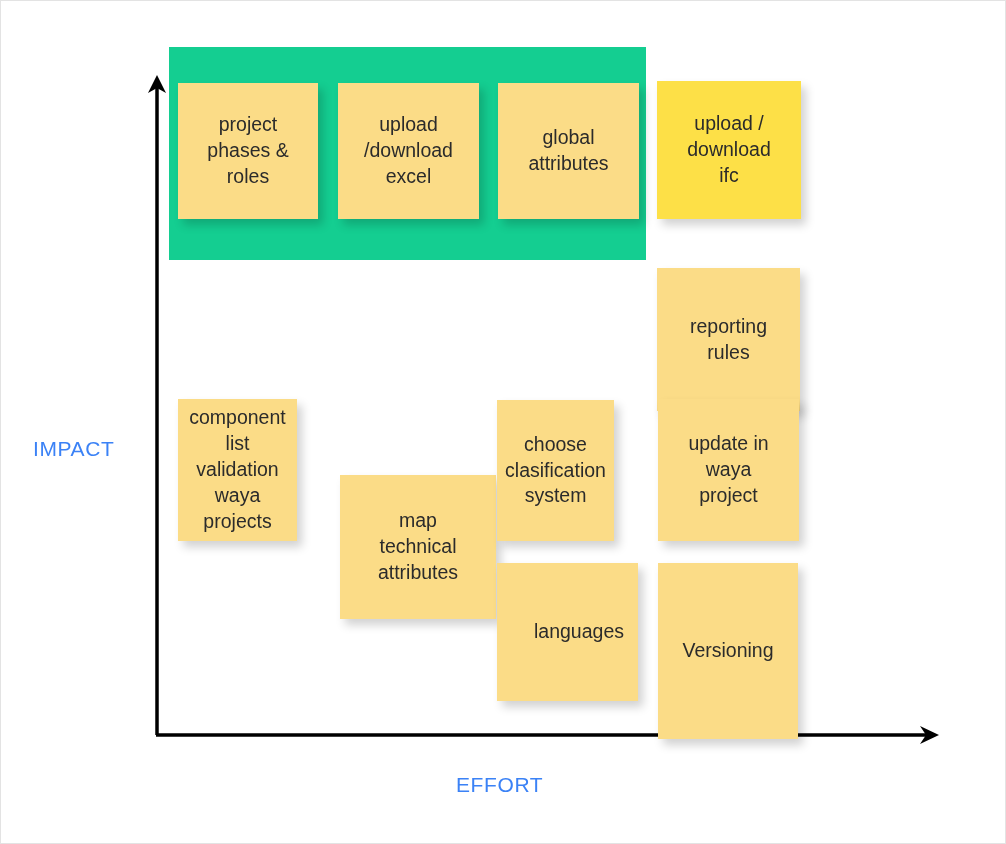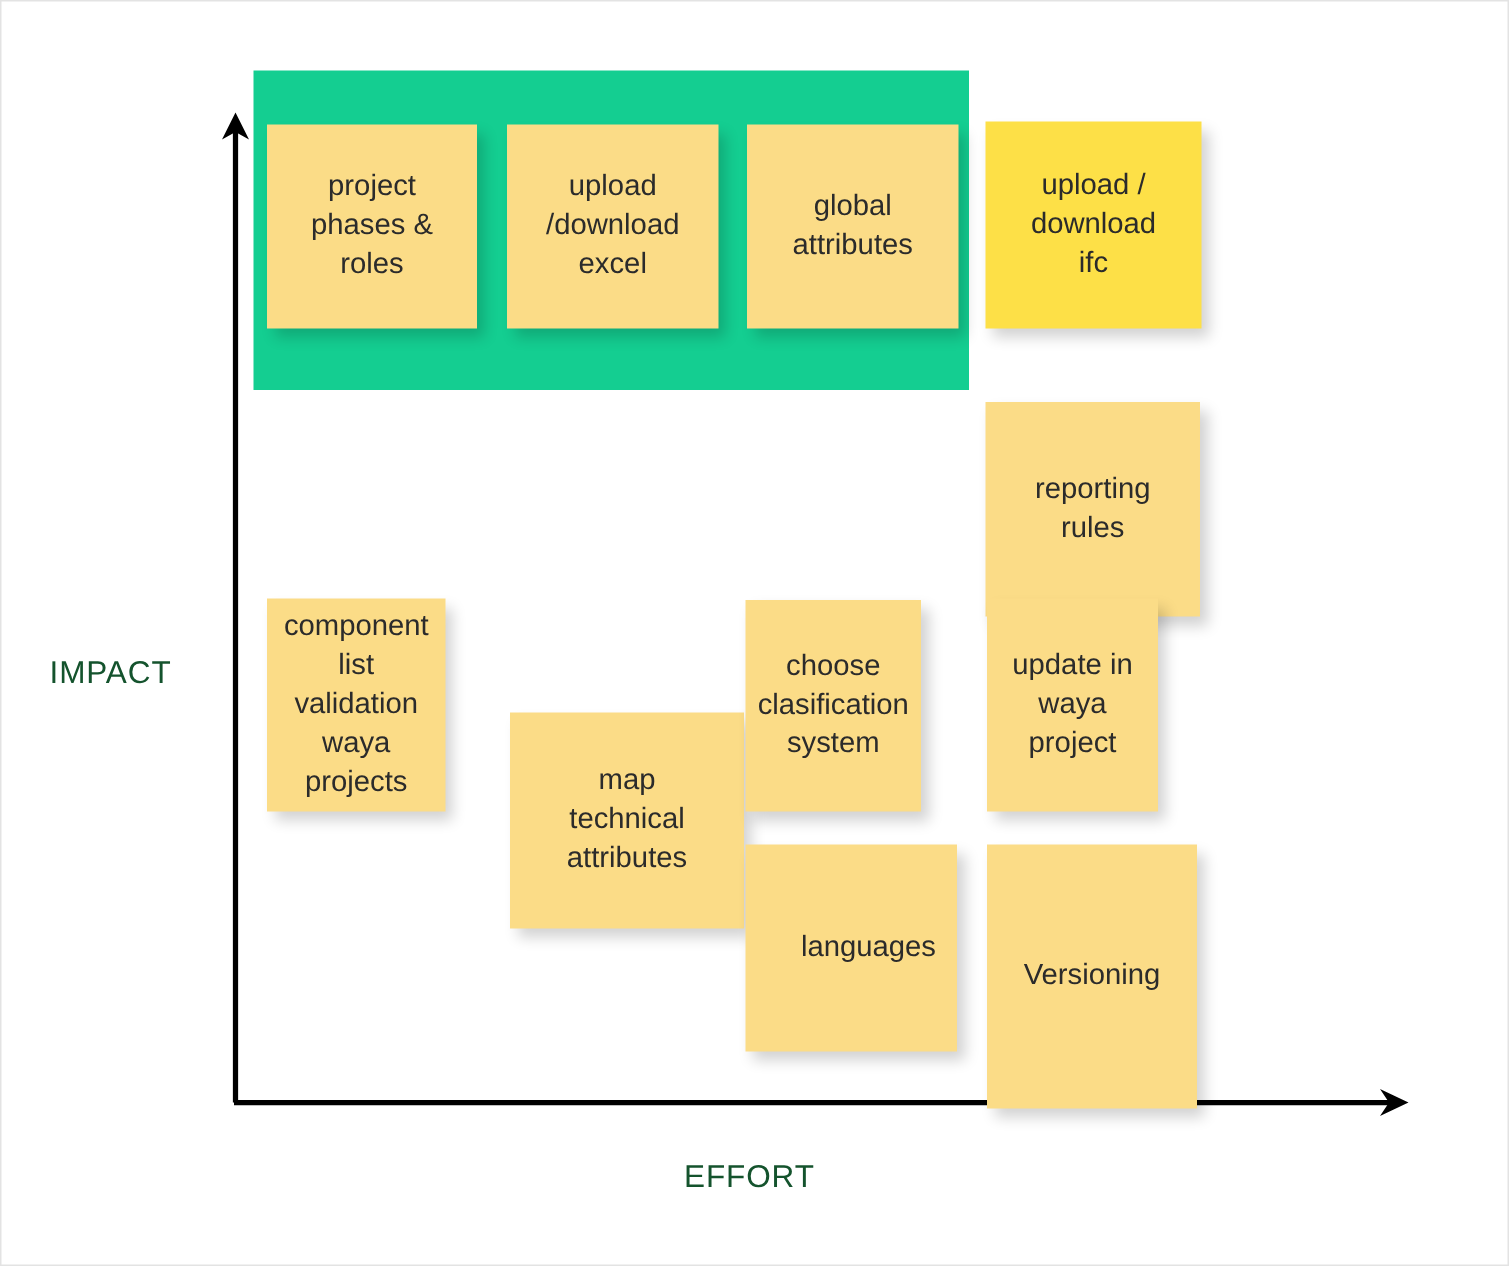--- a/index.html
+++ b/index.html
@@ -30,21 +30,21 @@
     width: 1006px;
     height: 844px;
     pointer-events: none;
   }
 
   .axis-label {
     position: absolute;
     font-family: "Liberation Sans", sans-serif;
     font-size: 21px;
     letter-spacing: 0.6px;
-    color: #14532d;
+    color: #3b82f6;
     white-space: nowrap;
   }
   #impact-label {
     left: 32px;
     top: 436px;
   }
   #effort-label {
     left: 455px;
     top: 772px;
   }
@@ -133,21 +133,21 @@
       <div class="note" style="left: 339px; top: 474px; width: 156px; height: 144px; background: rgb(251, 220, 135);">
         <span class="note-text">map
 technical
 attributes</span>
       </div>
       <div class="note" style="left: 496px; top: 399px; width: 117px; height: 141px; background: rgb(251, 220, 135);">
         <span class="note-text">choose
 clasification
 system</span>
       </div>
-      <div class="note" style="left: 657px; top: 398px; width: 114px; height: 142px; background: rgb(251, 220, 135);">
+      <div class="note" style="left: 657px; top: 398px; width: 141px; height: 142px; background: rgb(251, 220, 135);">
         <span class="note-text">update in
 waya
 project</span>
       </div>
       <div class="note" style="left: 496px; top: 562px; width: 141px; height: 138px; background: rgb(251, 220, 135); padding-left: 32px;">
         <span class="note-text">languages</span>
       </div>
       <div class="note" style="left: 657px; top: 562px; width: 140px; height: 176px; background: rgb(251, 220, 135);">
         <span class="note-text">Versioning</span>
       </div>

